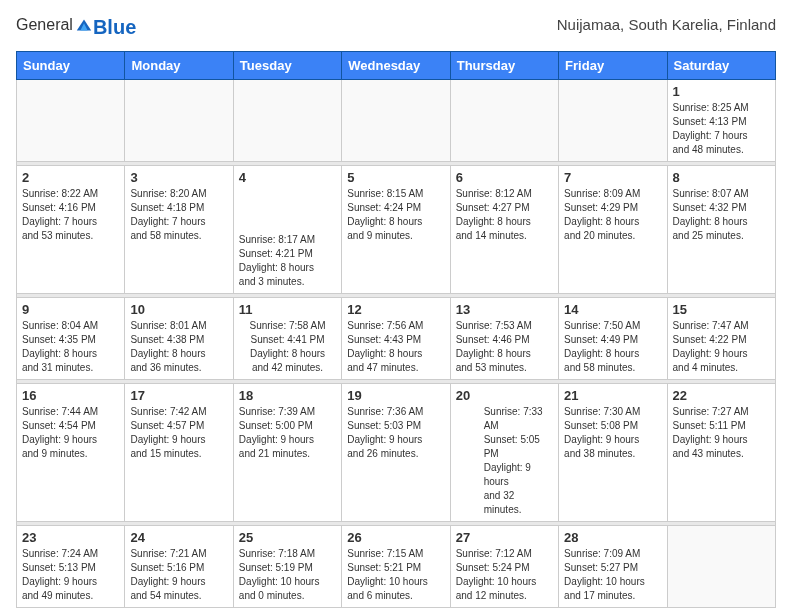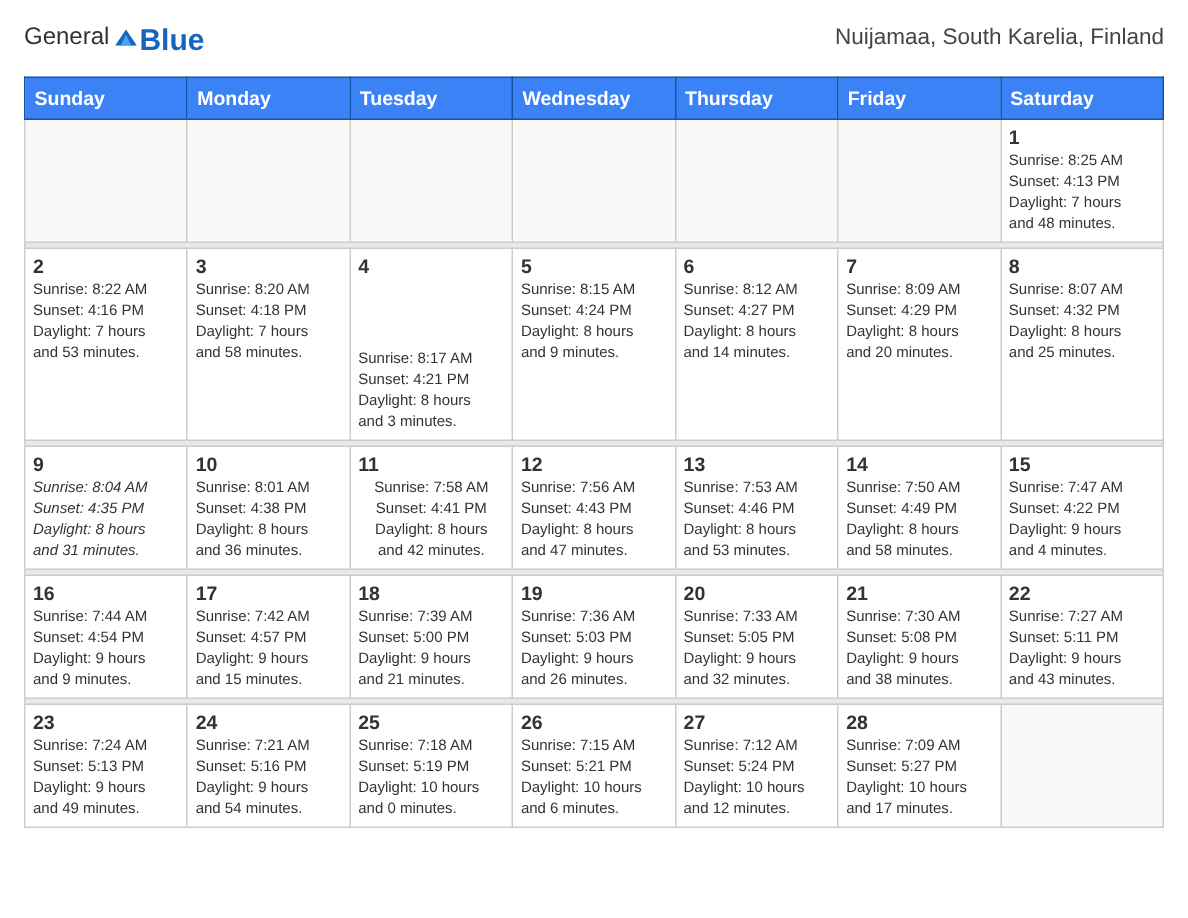--- a/index.html
+++ b/index.html
@@ -204,21 +204,21 @@
         <td></td>
         <td></td>
         <td></td>
         <td></td>
         <td></td>
         <td></td>
       </tr>
       <tr>
         <td>
           <span class="day-num">9</span>
-          <div class="day-info" style="white-space: pre-line; font-style: italic;">Sunrise: 8:04 AM
+          <div class="day-info" style="white-space: pre-line;">Sunrise: 8:04 AM
 Sunset: 4:35 PM
 Daylight: 8 hours
 and 31 minutes.</div>
         </td>
         <td>
           <span class="day-num">10</span>
           <div class="day-info" style="white-space: pre-line;">Sunrise: 8:01 AM
 Sunset: 4:38 PM
 Daylight: 8 hours
 and 36 minutes.</div>
@@ -292,21 +292,21 @@
         </td>
         <td>
           <span class="day-num">19</span>
           <div class="day-info" style="white-space: pre-line;">Sunrise: 7:36 AM
 Sunset: 5:03 PM
 Daylight: 9 hours
 and 26 minutes.</div>
         </td>
         <td>
           <span class="day-num">20</span>
-          <div class="day-info" style="white-space: pre-line;">Sunrise: 7:33 AM
+          <div class="day-info" style="white-space: pre-line; margin-left: 28px;">Sunrise: 7:33 AM
 Sunset: 5:05 PM
 Daylight: 9 hours
 and 32 minutes.</div>
         </td>
         <td>
           <span class="day-num">21</span>
           <div class="day-info" style="white-space: pre-line;">Sunrise: 7:30 AM
 Sunset: 5:08 PM
 Daylight: 9 hours
 and 38 minutes.</div>

